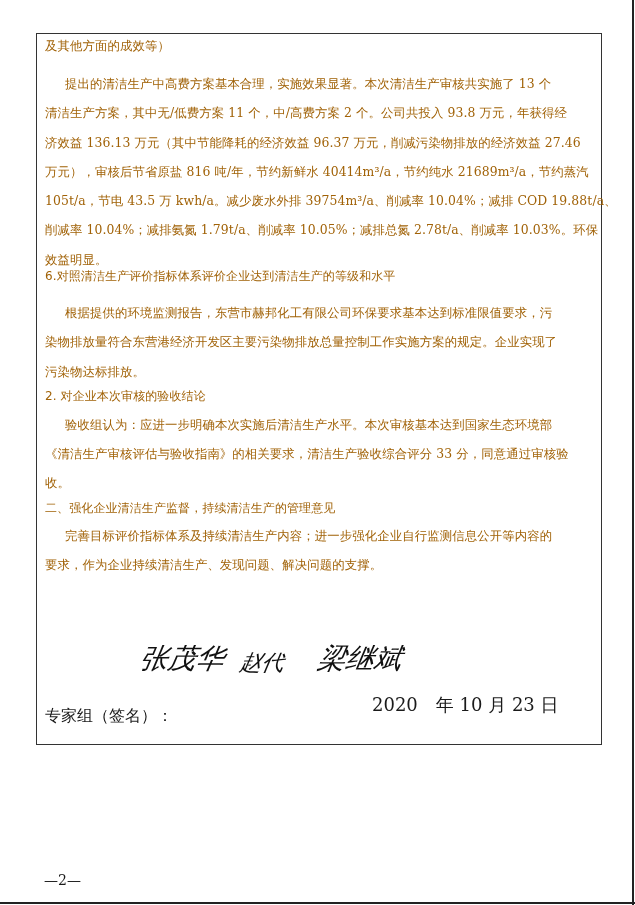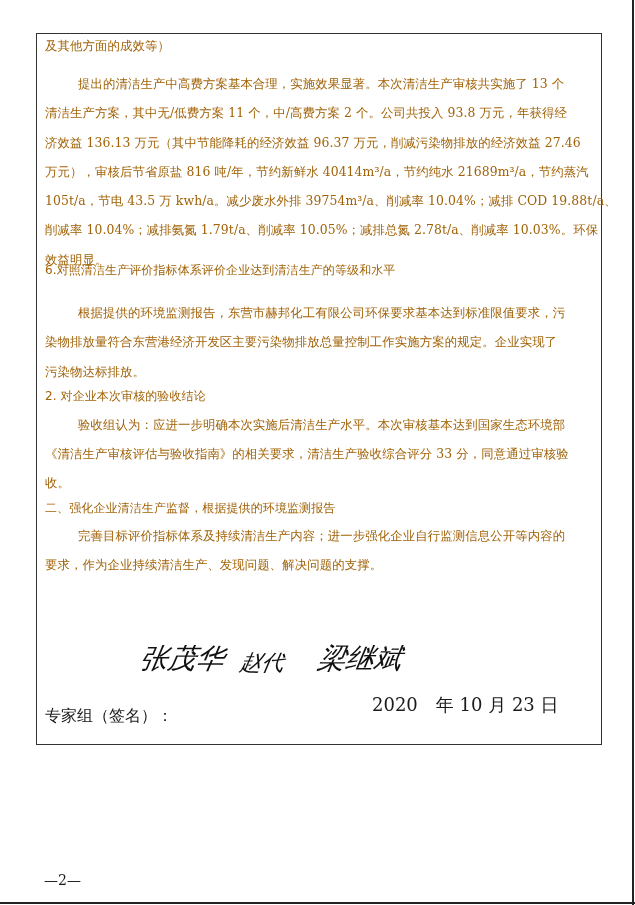--- a/index.html
+++ b/index.html
@@ -10,21 +10,21 @@
   .page-edge-right { position: absolute; left: 632px; top: 0; width: 2px; height: 905px; background: #222; }
   .page-edge-bottom { position: absolute; left: 0; top: 902px; width: 635px; height: 2px; background: #222; }
   .frame {
     position: absolute; left: 36px; top: 33px; width: 566px; height: 712px;
     border: 1.5px solid #333; box-sizing: border-box;
   }
   .line {
     position: absolute; left: 45px; font-size: 12.4px; white-space: nowrap; letter-spacing: 0.1px;
     line-height: 16px; color: #a16207;
   }
-  .indent { left: 65px; margin-left: 13px; }
+  .indent { left: 65px; }
   .heading { font-family: "DejaVu Sans", "Liberation Sans", sans-serif; font-size: 12px; }
   .sig-label { position: absolute; left: 45px; top: 706px; font-size: 16px; }
   .sig {
     position: absolute; top: 640px; font-family: "DejaVu Serif", serif; font-style: italic;
     font-size: 28px; color: #111; transform: skewX(-10deg);
   }
   .date { position: absolute; left: 372px; top: 693px; font-size: 18px; }
   .page-num { position: absolute; left: 44px; top: 872px; font-size: 14px; }
 </style>
 </head>
@@ -36,29 +36,29 @@
 <div class="frame"></div>
 
 <div class="line" style="top:38px">及其他方面的成效等）</div>
 <div class="line indent" style="top:76px">提出的清洁生产中高费方案基本合理，实施效果显著。本次清洁生产审核共实施了 13 个</div>
 <div class="line" style="top:105px">清洁生产方案，其中无/低费方案 11 个，中/高费方案 2 个。公司共投入 93.8 万元，年获得经</div>
 <div class="line" style="top:135px">济效益 136.13 万元（其中节能降耗的经济效益 96.37 万元，削减污染物排放的经济效益 27.46</div>
 <div class="line" style="top:164px">万元），审核后节省原盐 816 吨/年，节约新鲜水 40414m³/a，节约纯水 21689m³/a，节约蒸汽</div>
 <div class="line" style="top:193px">105t/a，节电 43.5 万 kwh/a。减少废水外排 39754m³/a、削减率 10.04%；减排 COD 19.88t/a、</div>
 <div class="line" style="top:222px">削减率 10.04%；减排氨氮 1.79t/a、削减率 10.05%；减排总氮 2.78t/a、削减率 10.03%。环保</div>
 <div class="line" style="top:252px">效益明显。</div>
-<div class="line heading" style="top:262px">6.对照清洁生产评价指标体系评价企业达到清洁生产的等级和水平</div>
+<div class="line heading" style="top:268px">6.对照清洁生产评价指标体系评价企业达到清洁生产的等级和水平</div>
 <div class="line indent" style="top:305px">根据提供的环境监测报告，东营市赫邦化工有限公司环保要求基本达到标准限值要求，污</div>
 <div class="line" style="top:334px">染物排放量符合东营港经济开发区主要污染物排放总量控制工作实施方案的规定。企业实现了</div>
 <div class="line" style="top:364px">污染物达标排放。</div>
 <div class="line heading" style="top:388px">2. 对企业本次审核的验收结论</div>
 <div class="line indent" style="top:417px">验收组认为：应进一步明确本次实施后清洁生产水平。本次审核基本达到国家生态环境部</div>
 <div class="line" style="top:446px">《清洁生产审核评估与验收指南》的相关要求，清洁生产验收综合评分 33 分，同意通过审核验</div>
 <div class="line" style="top:475px">收。</div>
-<div class="line heading" style="top:500px">二、强化企业清洁生产监督，根据提供的环境监测报告</div>
+<div class="line heading" style="top:500px">二、强化企业清洁生产监督，持续清洁生产的管理意见</div>
 <div class="line indent" style="top:528px">完善目标评价指标体系及持续清洁生产内容；进一步强化企业自行监测信息公开等内容的</div>
 <div class="line" style="top:557px">要求，作为企业持续清洁生产、发现问题、解决问题的支撑。</div>
 
 <div class="sig-label">专家组（签名）：</div>
 <div class="sig" style="left:140px">张茂华</div>
 <div class="sig" style="left:240px;font-size:22px;top:648px">赵代</div>
 <div class="sig" style="left:318px">梁继斌</div>
 <div class="date">2020　年 10 月 23 日</div>
 
 <div class="page-num">—2—</div>

